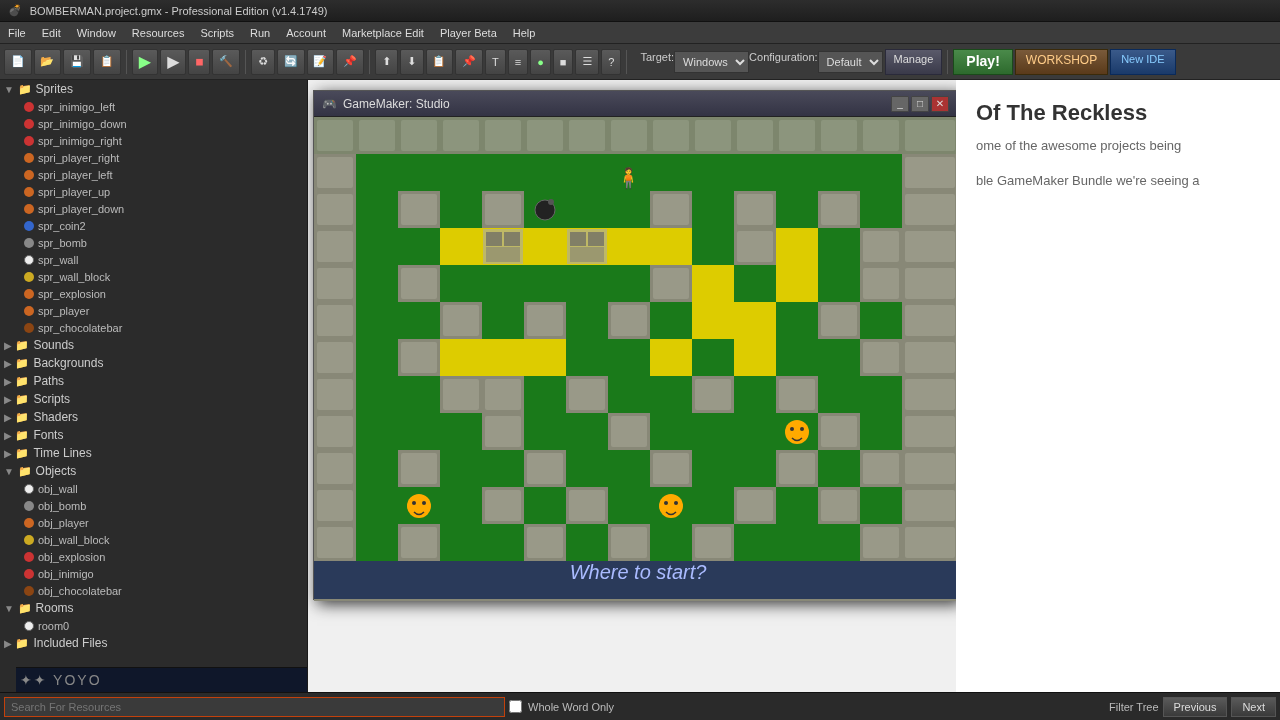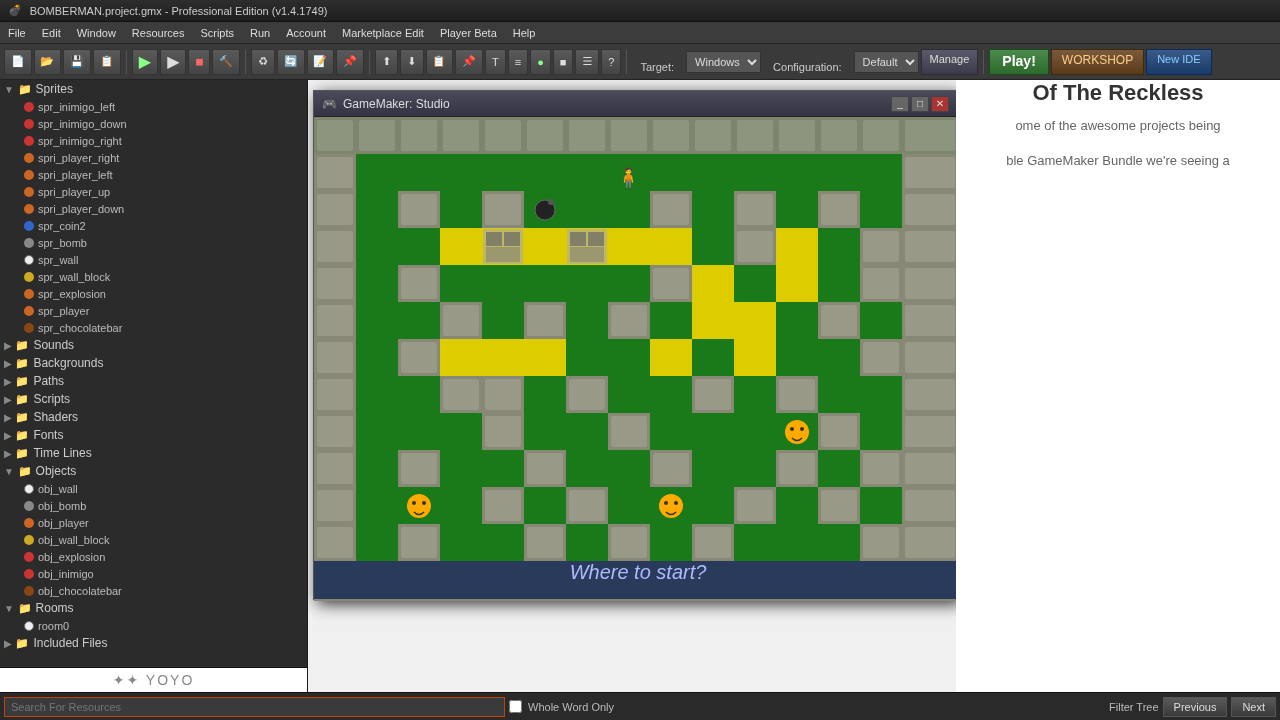--- a/index.html
+++ b/index.html
@@ -56,23 +56,23 @@
       font-size: 11px;
       height: 26px;
       display: flex;
       align-items: center;
       justify-content: center;
     }
     .tb-separator { width: 1px; background: #555; height: 24px; margin: 0 3px; }
 
     .target-area {
       display: flex;
-      align-items: flex-end;
+      align-items: flex-start;
       margin-left: 8px;
-      gap: 12px;
+      gap: 0;
       color: #ccc;
       font-size: 11px;
     }
     .target-select {
       background: #555;
       border: 1px solid #333;
       color: #ddd;
       font-size: 11px;
       padding: 2px 4px;
       height: 22px;
@@ -272,22 +272,22 @@
     }
 
     
     #news-right {
       position: absolute;
       top: 0;
       left: 648px;
       right: 0;
       bottom: 0;
       background: white;
+      padding: 20px;
       overflow: hidden;
-      text-align: center;
     }
     .news-title {
       font-size: 22px;
       color: #333;
       font-weight: bold;
       margin-bottom: 10px;
     }
     .news-text {
       font-size: 13px;
       color: #666;
@@ -312,25 +312,26 @@
 
     
     ::-webkit-scrollbar { width: 8px; }
     ::-webkit-scrollbar-track { background: #2a2a2a; }
     ::-webkit-scrollbar-thumb { background: #555; border-radius: 2px; }
 
     
     #sidebar-bottom {
       margin-top: auto;
       padding: 4px;
-      background: #ffffff;
+      background: #0f172a;
       border-top: 1px solid #111;
       display: flex;
       align-items: center;
-      justify-content: center;
+      justify-content: flex-start;
+      margin-left: 16px;
     }
     .yoyo-logo {
       color: #888;
       font-size: 14px;
       letter-spacing: 2px;
     }
 
     
     #tree-area {
       flex: 1;

